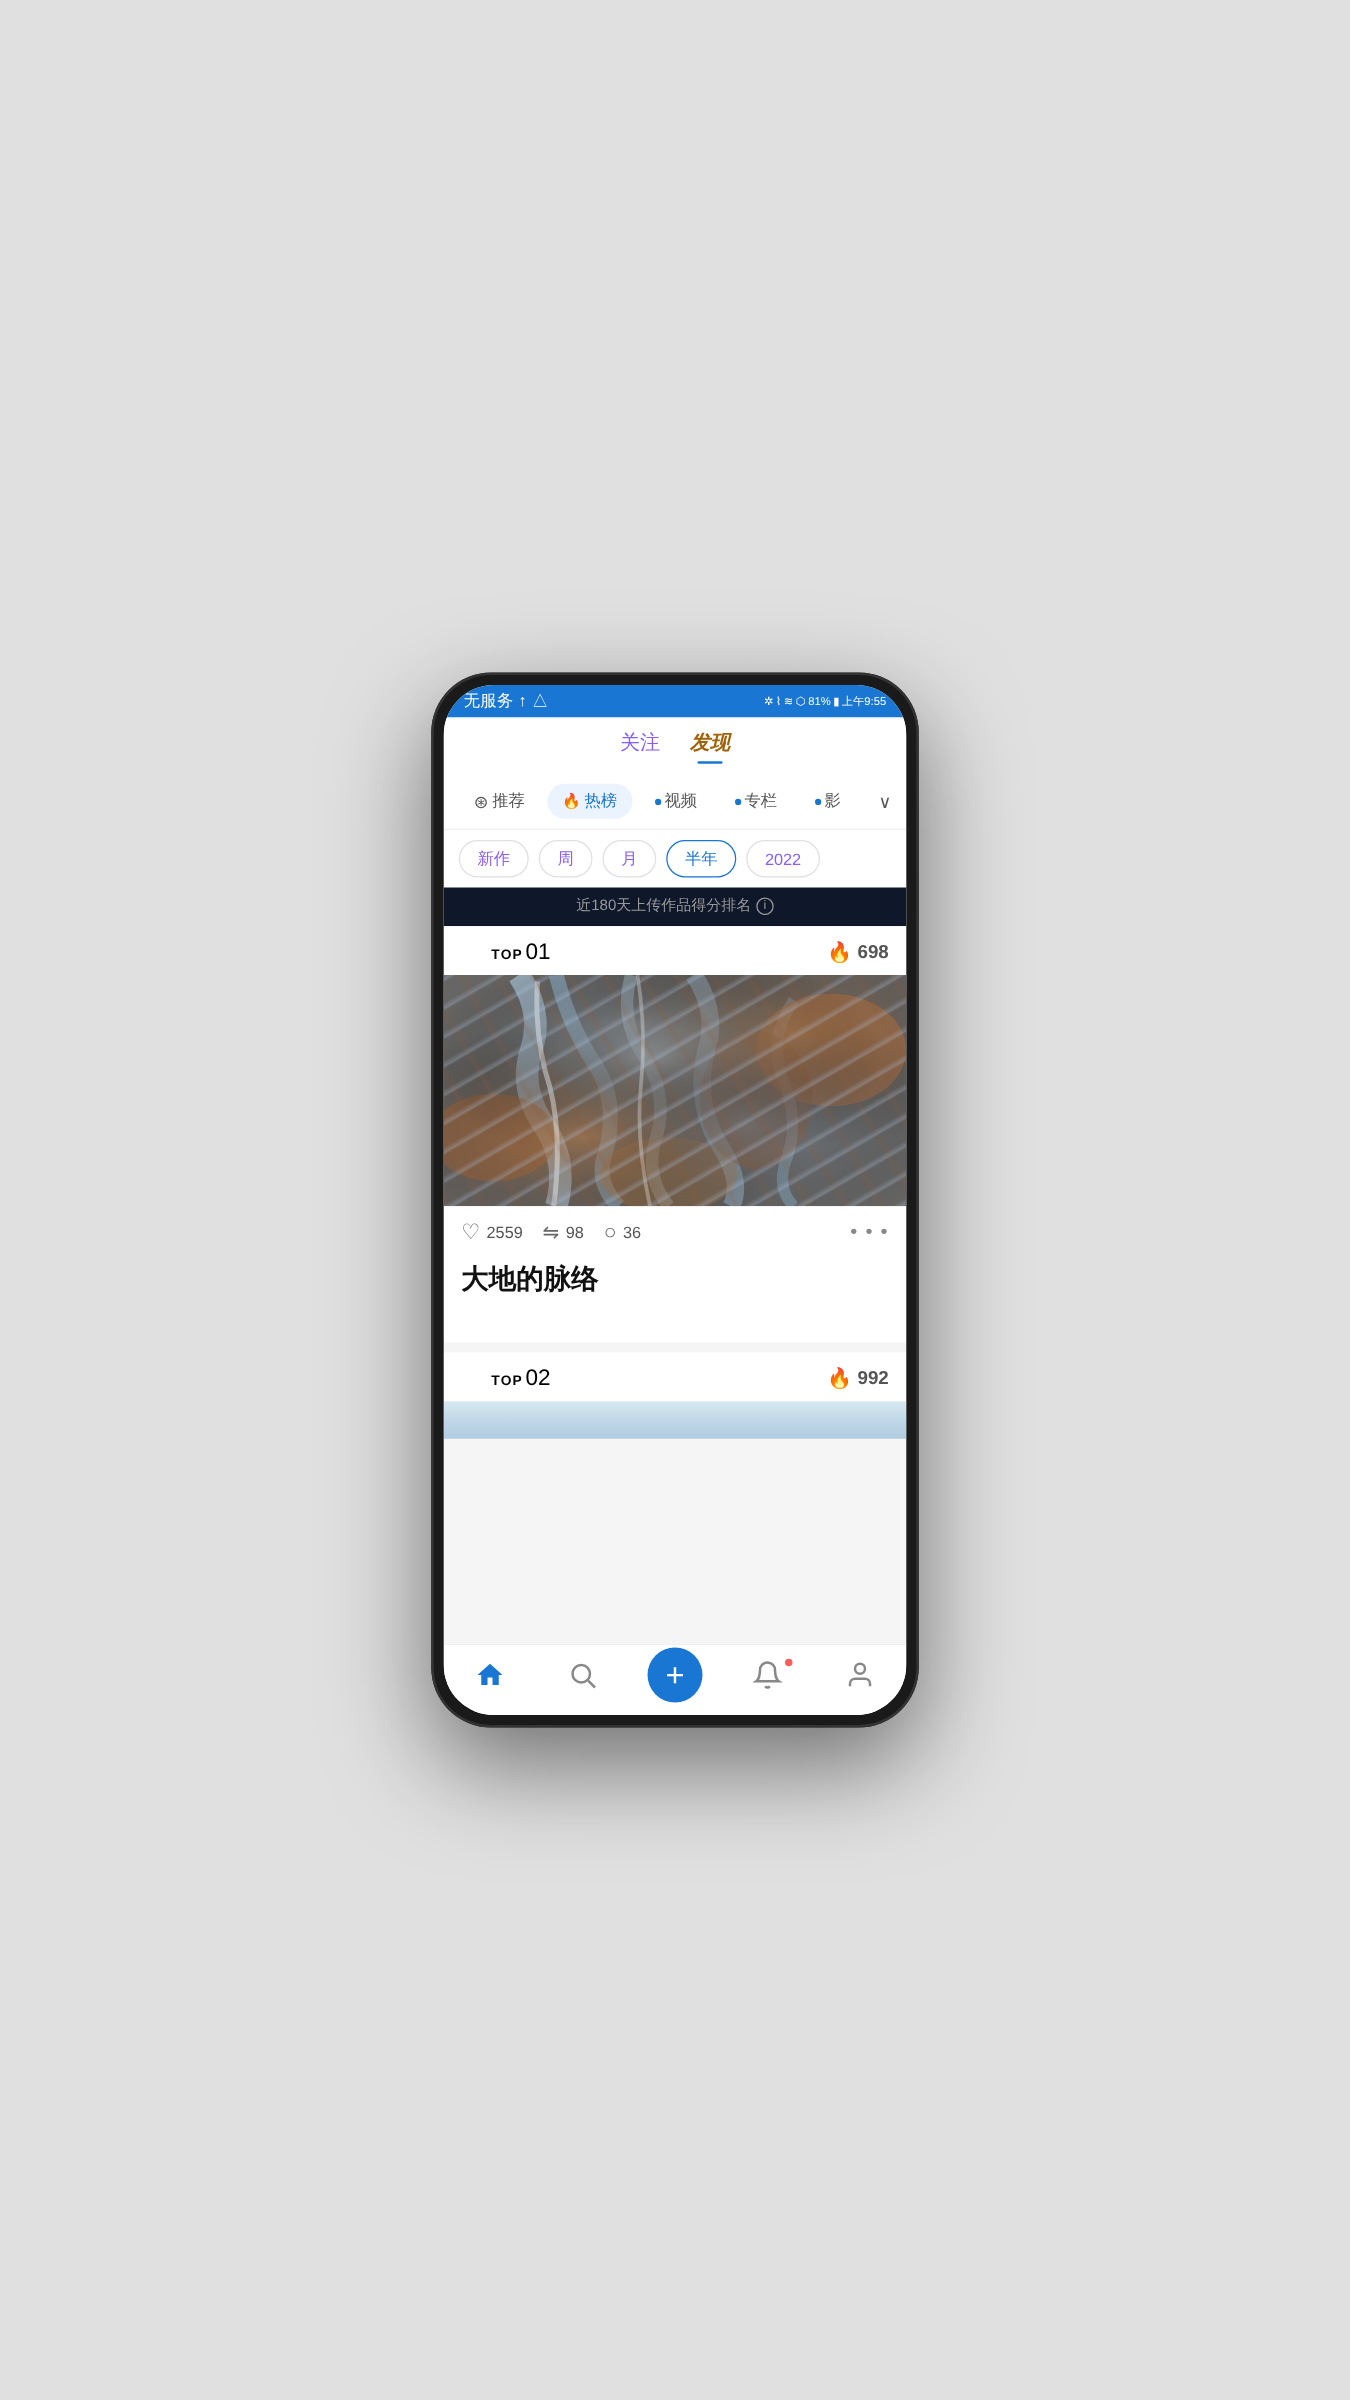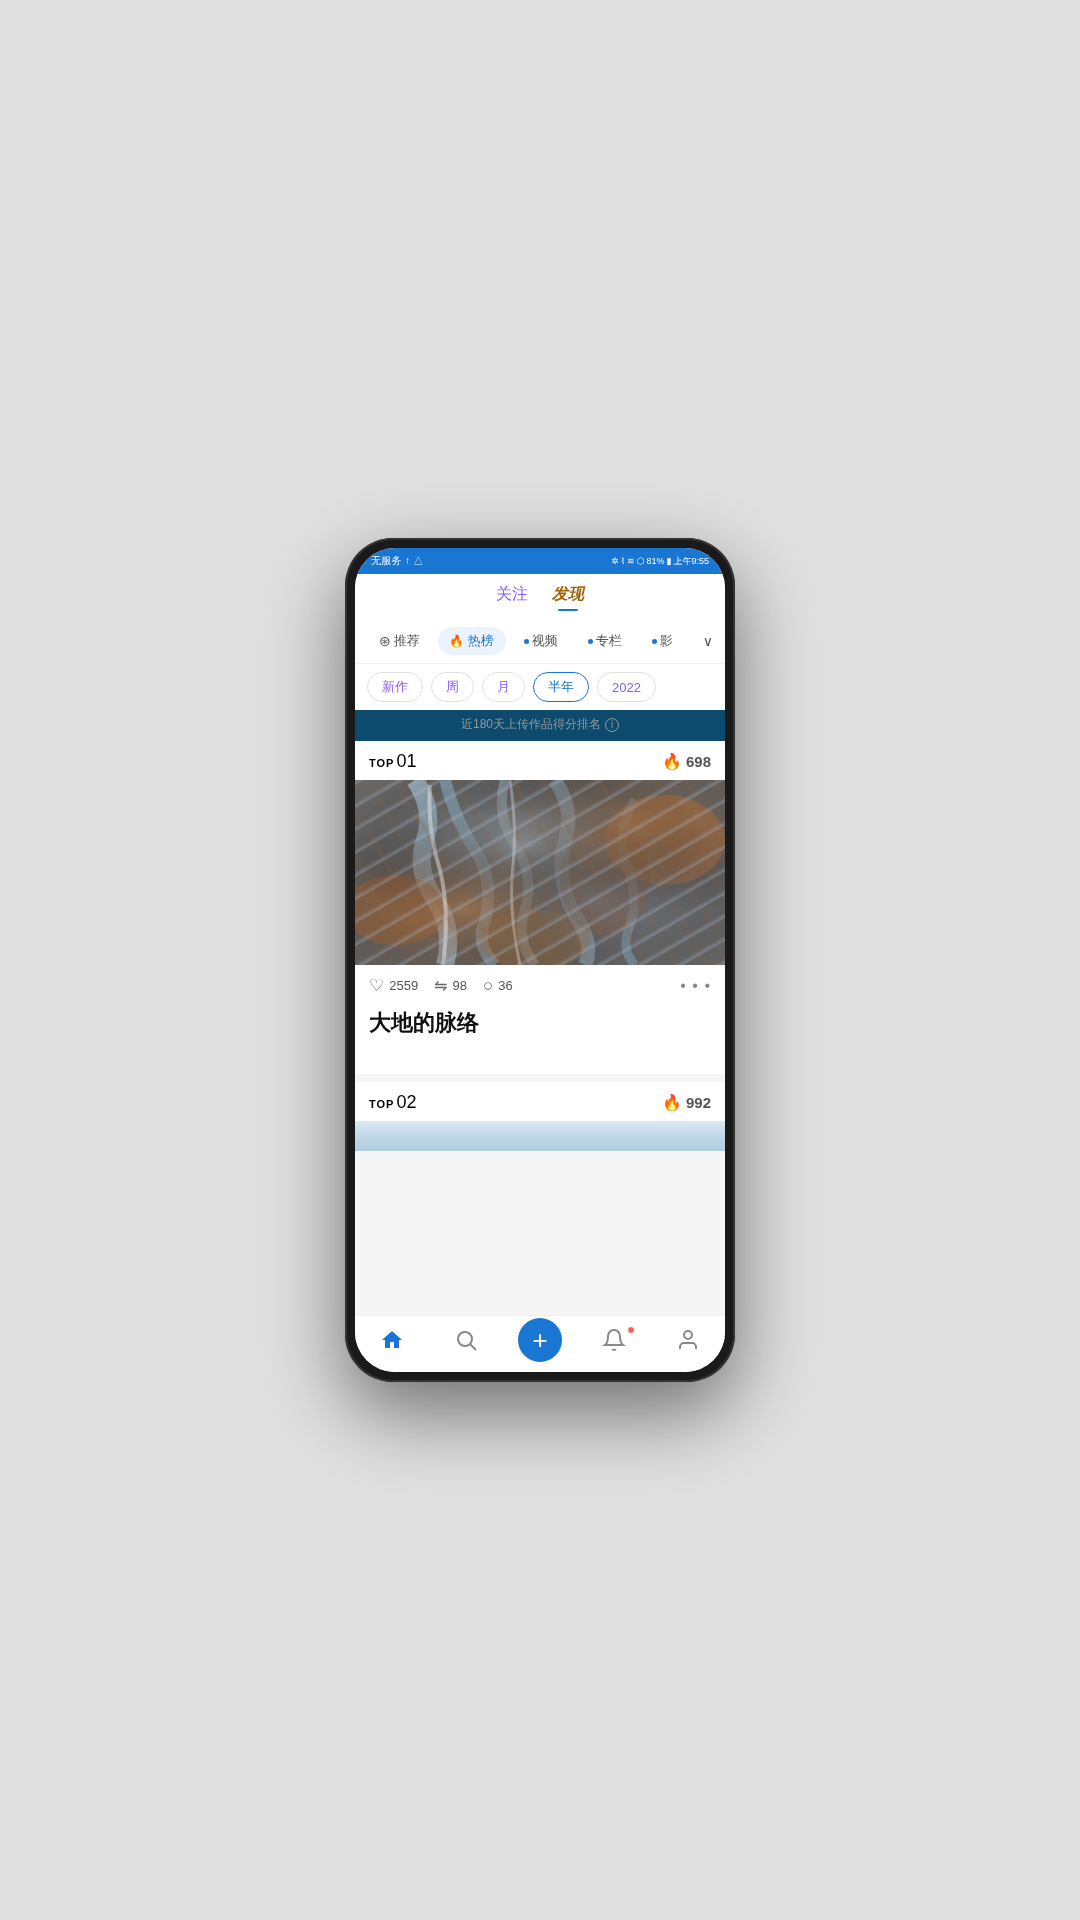--- a/index.html
+++ b/index.html
@@ -44,21 +44,21 @@
       font-size: 10px;
       padding: 6px 16px;
       display: flex;
       justify-content: space-between;
       align-items: center;
       height: 26px;
       flex-shrink: 0;
     }
 
     .status-left {
-      font-size: 10px;
+      font-size: 13px;
       letter-spacing: 0.3px;
     }
 
     .status-right {
       font-size: 9px;
       display: flex;
       align-items: center;
       gap: 2px;
     }
 
@@ -173,21 +173,21 @@
       color: #1976D2;
       border-color: #1976D2;
     }
 
     
     .subtitle {
       text-align: center;
       font-size: 12px;
       color: #999;
       padding: 6px 0 8px;
-      background: #0c4a6e;
+      background: #0f172a;
       flex-shrink: 0;
       display: flex;
       align-items: center;
       justify-content: center;
       gap: 4px;
     }
 
     .info-icon {
       width: 14px;
       height: 14px;
@@ -212,20 +212,21 @@
     .card {
       background: white;
       margin-bottom: 8px;
     }
 
     .rank-header {
       display: flex;
       justify-content: space-between;
       align-items: center;
       padding: 10px 14px 8px;
+      margin-left: 24px;
     }
 
     .rank-label {
       font-size: 14px;
       font-weight: bold;
       color: #000;
       display: flex;
       align-items: baseline;
       gap: 2px;
     }

